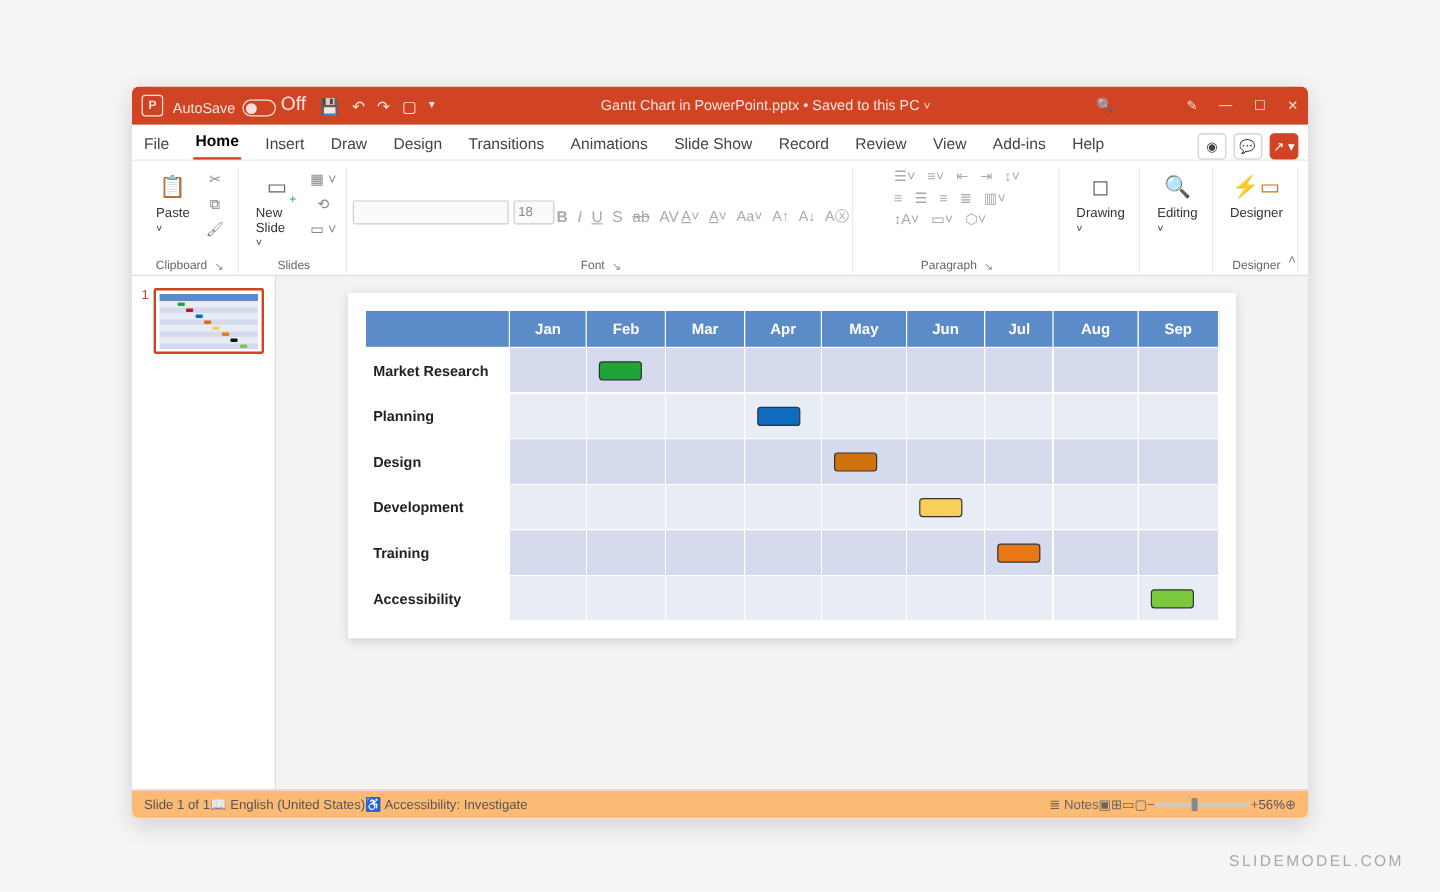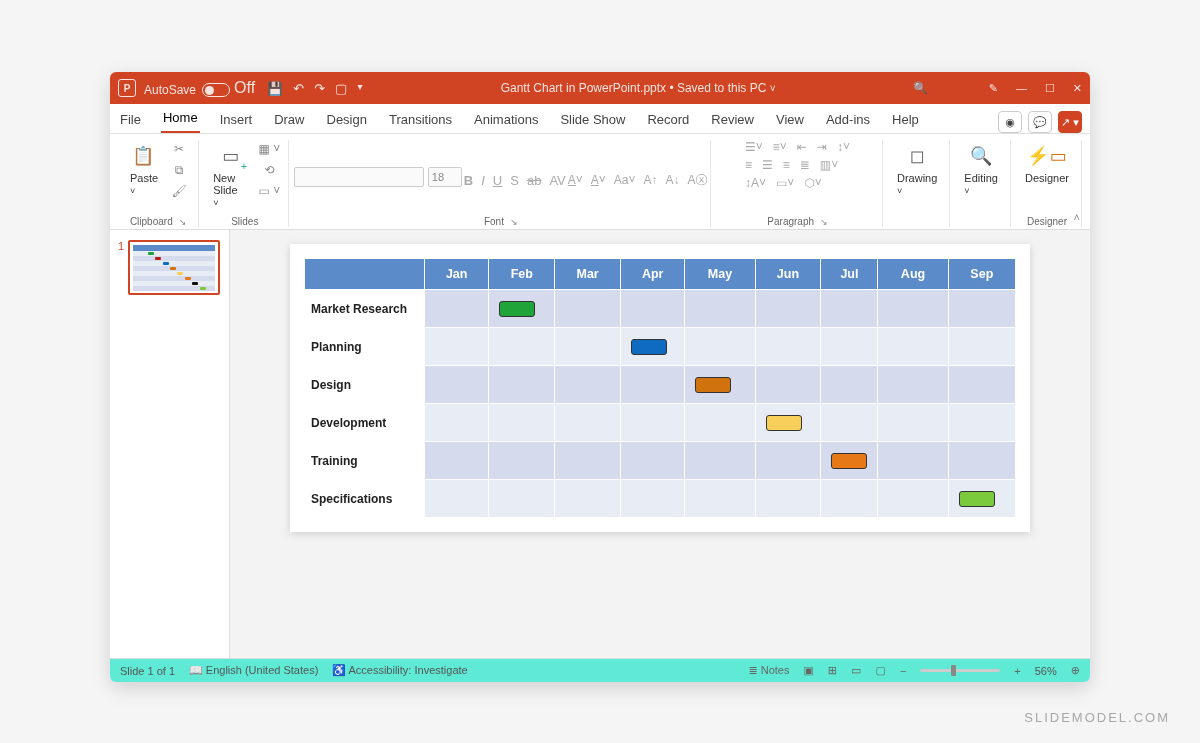--- a/index.html
+++ b/index.html
@@ -14,21 +14,21 @@
 .titlebar .toggle { width: 28px; height: 14px; border: 1.2px solid #fff; border-radius: 8px; position: relative; margin-left: 2px; }
 .titlebar .toggle::after { content:''; position:absolute; width:9px; height:9px; border-radius:50%; background:#fff; top:1.5px; left:2px; }
 .titlebar .qat { display:flex; gap:10px; margin-left:12px; opacity:0.85; font-size:13px; }
 .titlebar .filename { flex:1; text-align:center; opacity:0.85; font-size:12px; }
 .titlebar .winctrl { display:flex; gap:18px; margin-left:auto; opacity:0.85; font-size:11px; }
 .titlebar .winctrl span { cursor:pointer; }
 
 
 .menutabs { height: 30px; background: #fff; border-bottom: 1px solid #e0e0e0; display: flex; align-items: flex-end; padding: 0 8px; gap: 18px; font-size: 13px; color: #444; position:relative; }
 .menutabs .tab { padding: 6px 2px; cursor: pointer; }
-.menutabs .tab.active { color: #000; font-weight: 400; border-bottom: 2px solid #d04423; }
+.menutabs .tab.active { color: #000; font-weight: 700; border-bottom: 2px solid #d04423; }
 .menutabs .right-btns { margin-left:auto; display:flex; gap:6px; align-items:center; }
 .menutabs .rbtn { width:24px; height:22px; border:1px solid #ccc; border-radius:4px; display:flex; align-items:center; justify-content:center; font-size:11px; }
 .menutabs .rbtn.share { background:#d04423; border-color:#d04423; color:#fff; }
 
 
 .ribbon { height: 96px; background:#fff; border-bottom:1px solid #ddd; display:flex; padding: 6px 8px 2px; gap: 2px; position:relative; }
 .rgroup { display:flex; flex-direction:column; align-items:center; padding: 0 8px; border-right:1px solid #e8e8e8; }
 .rgroup:last-child { border-right:none; }
 .rgroup .buttons { display:flex; gap:6px; flex:1; align-items:flex-start; }
 .rgroup .glabel { font-size:10px; color:#666; margin-top:2px; display:flex; align-items:center; gap:4px; }
@@ -68,21 +68,21 @@
 .gantt th { background:#5b8bc9; color:#fff; font-weight:bold; padding:8px 4px; text-align:center; border:1px solid #fff; }
 .gantt th:first-child { width:120px; }
 .gantt td { padding:9px 6px; border:1px solid #fff; position:relative; height:38px; }
 .gantt td:first-child { font-weight:bold; color:#222; font-size:12px; }
 .gantt tbody tr:nth-child(odd) td { background:#d5dbed; }
 .gantt tbody tr:nth-child(even) td { background:#e8ecf5; }
 .gantt tbody tr td:first-child { background:inherit; }
 .bar { position:absolute; width:36px; height:16px; border-radius:3px; border:1.5px solid #333; top:50%; transform:translateY(-50%); left:10px; }
 
 
-.statusbar { height:24px; background:#5eead4; border-top:1px solid #ddd; display:flex; align-items:center; padding:0 10px; font-size:11px; color:#555; gap:14px; }
+.statusbar { height:24px; background:#fdba74; border-top:1px solid #ddd; display:flex; align-items:center; padding:0 10px; font-size:11px; color:#555; }
 .statusbar .spacer { flex:1; }
 .statusbar .zbtn { cursor:pointer; color:#666; }
 .zoom-slider { width:80px; height:3px; background:#ccc; position:relative; border-radius:2px; }
 .zoom-slider::after { content:''; position:absolute; width:5px; height:11px; background:#888; top:-4px; left:38%; border-radius:1px; }
 
 .watermark { position:absolute; right:30px; bottom:18px; font-size:13px; letter-spacing:2px; color:#a8a8a8; font-weight:500; }
 </style>
 </head>
 <body>
 
@@ -377,21 +377,21 @@
                 <td></td>
                 <td></td>
                 <td></td>
                 <td>
                   <div class="bar" style="background: rgb(230, 120, 23);"></div>
                 </td>
                 <td></td>
                 <td></td>
               </tr>
               <tr>
-                <td>Specifications</td>
+                <td>Accessibility</td>
                 <td></td>
                 <td></td>
                 <td></td>
                 <td></td>
                 <td></td>
                 <td></td>
                 <td></td>
                 <td></td>
                 <td>
                   <div class="bar" style="background: rgb(123, 201, 61);"></div>

